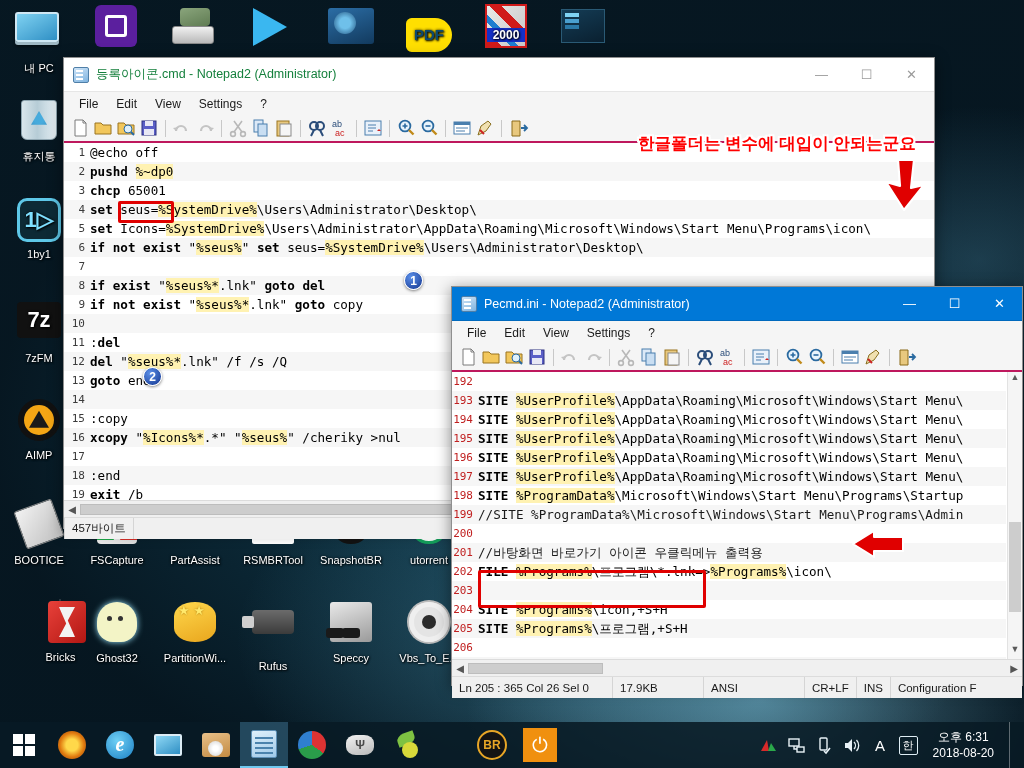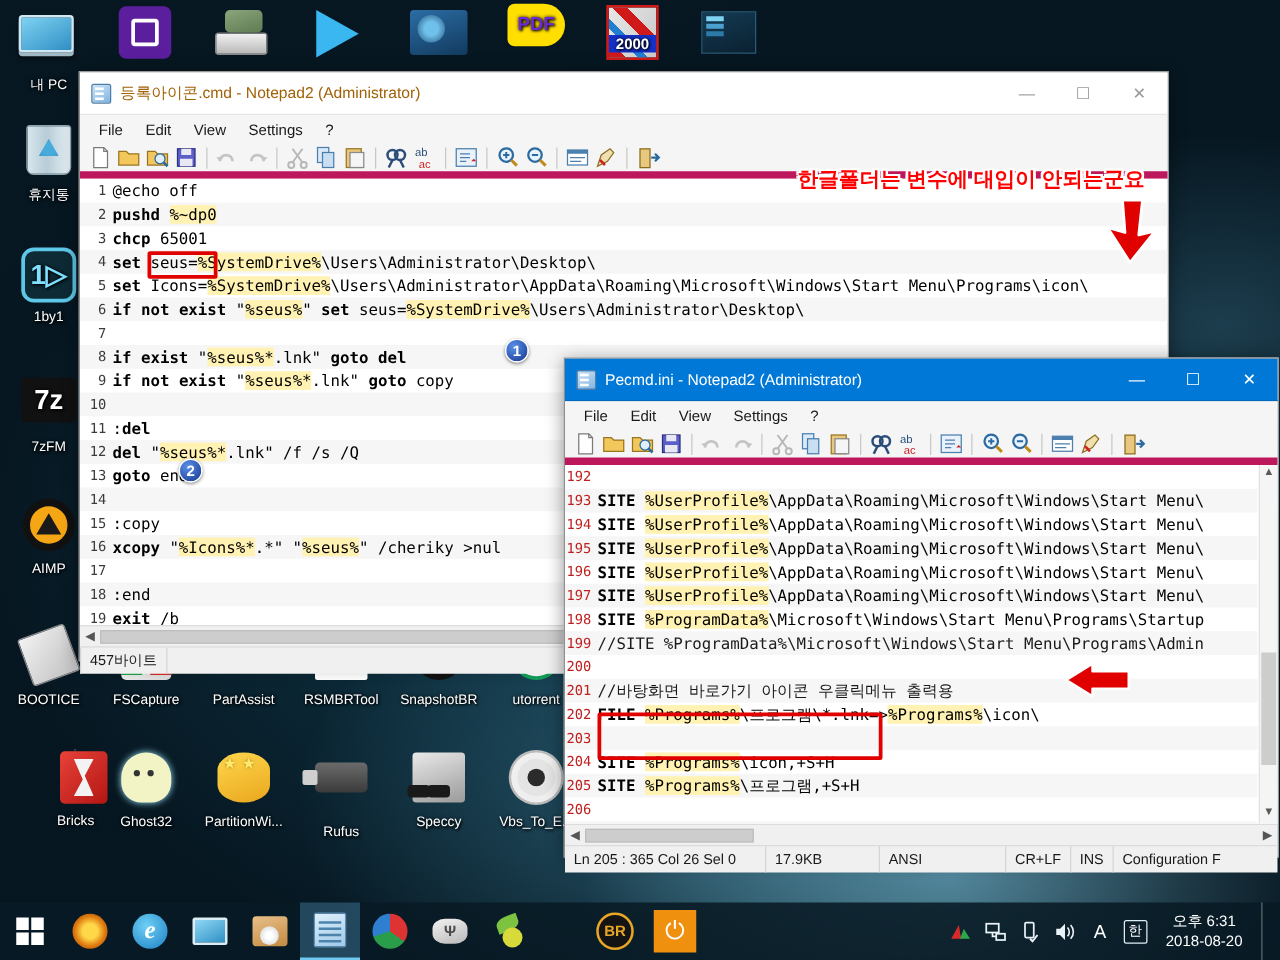--- a/index.html
+++ b/index.html
@@ -93,21 +93,21 @@
   .ic-cpu::after{content:"";position:absolute;inset:10px;border:3px solid #fff;border-radius:3px;}
   .ic-drv{width:46px;height:40px;margin:4px auto;position:relative;}
   .ic-drv::before{content:"";position:absolute;left:2px;bottom:2px;width:40px;height:16px;
           background:linear-gradient(180deg,#f1f1f1,#b9b9b9);border-radius:3px;border:1px solid #888;}
   .ic-drv::after{content:"";position:absolute;left:10px;top:2px;width:30px;height:18px;
           background:linear-gradient(160deg,#8aa57c,#5f7b52);border-radius:4px;}
   .ic-play{width:0;height:0;margin:6px auto;border-left:34px solid #3ab7f0;border-top:19px solid transparent;border-bottom:19px solid transparent;}
   .ic-gpu{width:46px;height:36px;margin:6px auto;background:linear-gradient(160deg,#2b6da5,#123a5e);border-radius:3px;position:relative;}
   .ic-gpu::after{content:"";position:absolute;left:6px;top:4px;width:22px;height:22px;border-radius:50%;
           background:radial-gradient(circle,#6fc0ea 35%,#20507c);}
-  .ic-pdf{width:46px;height:34px;margin:1px auto;background:#ffdf00;border-radius:6px 18px 18px 6px;color:#6d28d9;
+  .ic-pdf{width:46px;height:34px;margin:16px auto;background:#ffdf00;border-radius:6px 18px 18px 6px;color:#0c4a6e;
           font:700 15px "Liberation Sans",sans-serif;line-height:34px;text-align:center;}
   .ic-2000{width:42px;height:44px;margin:2px auto;background:linear-gradient(120deg,#e8e8e8,#c9c9c9);border:2px solid #d01a1a;position:relative;overflow:hidden;}
   .ic-2000::before{content:"";position:absolute;inset:0;background:
         linear-gradient(45deg,#d01a1a 0 18%,transparent 18% 30%,#1f7ed0 30% 40%,transparent 40% 55%,#d01a1a 55% 70%,transparent 70%);}
   .ic-2000::after{content:"2000";position:absolute;left:0;right:0;bottom:4px;background:#1430c8;color:#fff;
         font:700 12px "Liberation Sans",sans-serif;text-align:center;line-height:14px;}
   .ic-scr{width:44px;height:34px;margin:7px auto;background:linear-gradient(160deg,#143c55,#0a2030);border:1px solid #2a5a75;position:relative;}
   .ic-scr::after{content:"";position:absolute;left:3px;top:3px;width:14px;height:4px;background:#7fd2f2;
         box-shadow:0 6px 0 #4aa0cf, 0 12px 0 #2b7aa8;}
 
@@ -115,32 +115,32 @@
   .n2win { position:absolute; background:#f0f0f0; border:1px solid #8f8f8f;
            box-shadow:0 3px 14px rgba(0,0,0,.45); }
   .n2-title { height:34px; display:flex; align-items:center; padding:0 0 0 9px; }
   .n2-title.inactive { background:#ffffff; border-bottom:1px solid #e6e6e6; }
   .n2-title.active   { background:#0078d7; border-bottom:1px solid #0069bd; }
   .n2-docicon { width:16px; height:16px; margin-right:7px; flex:0 0 auto;
       background:linear-gradient(150deg,#cfe4f7,#7fb4e0); border:1px solid #4f7fa8; border-radius:2px; position:relative;}
   .n2-docicon::after{content:"";position:absolute;left:2px;top:2px;right:5px;height:2px;background:#fff;
       box-shadow:0 4px 0 #fff,0 8px 0 #fff;}
   .n2-titletext { font-size:12.5px; flex:1 1 auto; white-space:nowrap; overflow:hidden; }
-  .n2-title.inactive .n2-titletext { color:#a16207; }
+  .n2-title.inactive .n2-titletext { color:#15803d; }
   .n2-title.active   .n2-titletext { color:#ffffff; }
   .n2-wbtns { display:flex; height:100%; }
   .n2-wbtn { width:45px; height:100%; display:flex; align-items:center; justify-content:center; font-size:13px; }
   .n2-title.inactive .n2-wbtn { color:#9a9a9a; }
   .n2-title.active   .n2-wbtn { color:#ffffff; }
 
   .n2-menu { height:23px; display:flex; align-items:center; gap:2px; padding-left:7px; background:#f5f5f5; }
   .n2-menu .mi { font-size:12px; color:#1a1a1a; padding:2px 8px; }
 
   .n2-toolbar { height:28px; display:flex; align-items:center; gap:1px; padding-left:5px;
-                background:#f5f5f5; border-bottom:6px solid #be185d; }
+                background:#f5f5f5; border-bottom:2px solid #be185d; }
   .tb { width:22px; height:22px; position:relative; }
   .tbsep { width:1px; height:17px; background:#c8c8c8; margin:0 4px; }
 
   .n2-body { background:#fff; position:relative; overflow:hidden; }
   .n2-code { font-family:"DejaVu Sans Mono","Liberation Mono",monospace; font-size:12.6px; line-height:19px;
              white-space:pre; color:#000; }
   .n2-row { display:flex; height:19px; align-items:center; }
   .n2-row.alt { background:#f6f6f6; }
   .n2-ln { width:26px; flex:0 0 26px; text-align:right; padding-right:5px; color:#c02020; font-size:11px;
            font-family:"DejaVu Sans Mono","Liberation Mono",monospace; }

